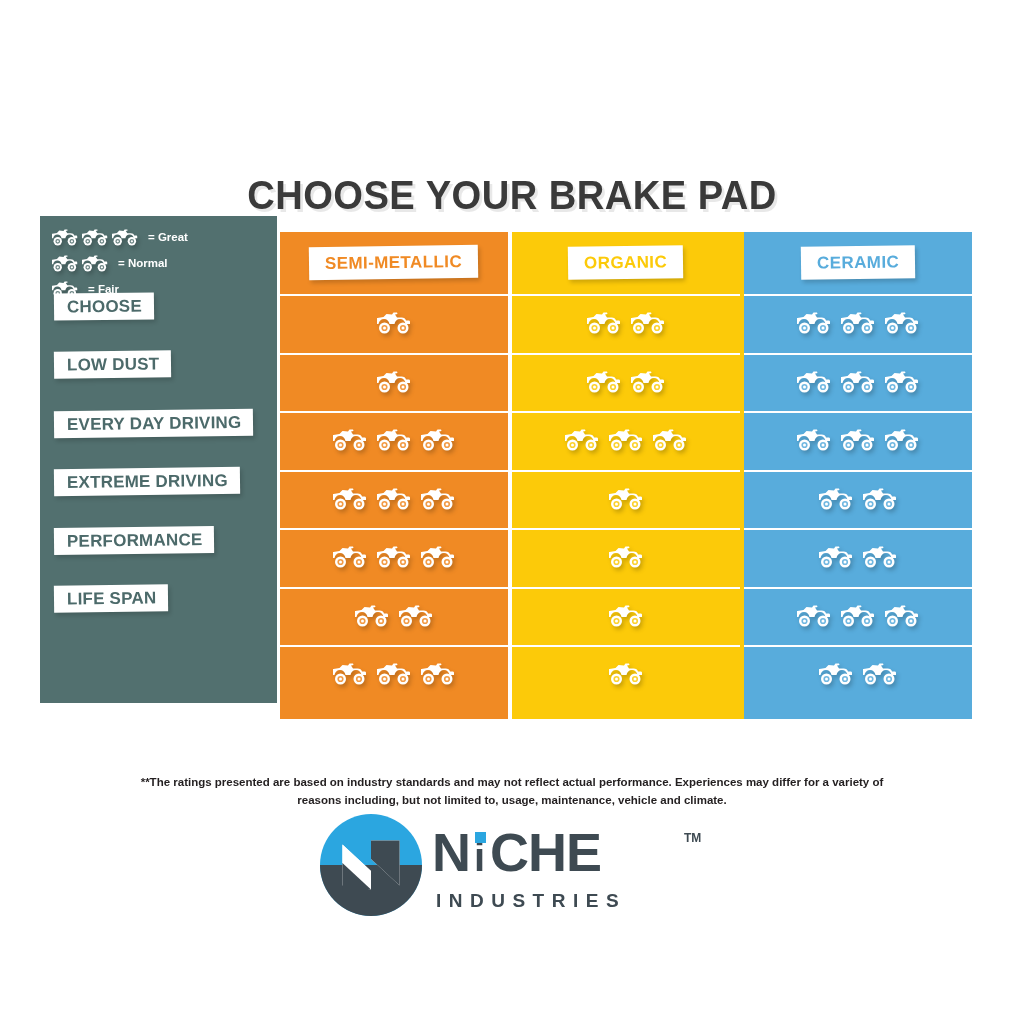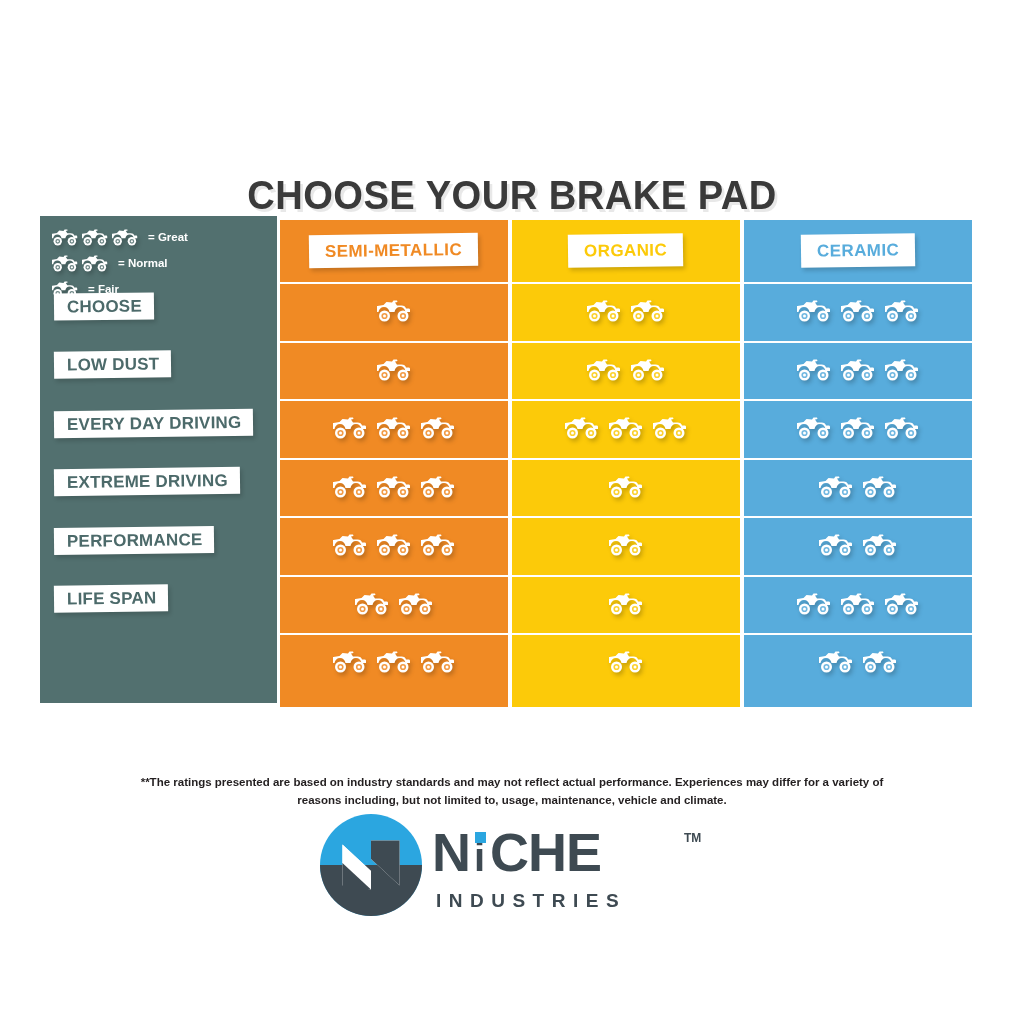--- a/index.html
+++ b/index.html
@@ -92,26 +92,26 @@
     padding: 5px 12px 5px 13px;
     transform: rotate(-0.7deg);
     box-shadow: 2px 3px 4px rgba(0,0,0,0.16);
     white-space: nowrap;
     line-height: 1;
   }
 
   
   .column {
     position: absolute;
-    top: 4px;
+    top: 16px;
     width: 228px;
     height: 487px;
   }
   .col-semi    { left: 240px; background: #f08a24; }
-  .col-organic { left: 472px; background: #fcca09; }
+  .col-organic { left: 472px; background: #fcca09; padding-left: 19px; }
   .col-ceramic { left: 704px; background: #58acdc; }
 
   .col-header {
     position: absolute;
     left: 0;
     top: 0;
     width: 228px;
     height: 60px;
     display: flex;
     align-items: center;

